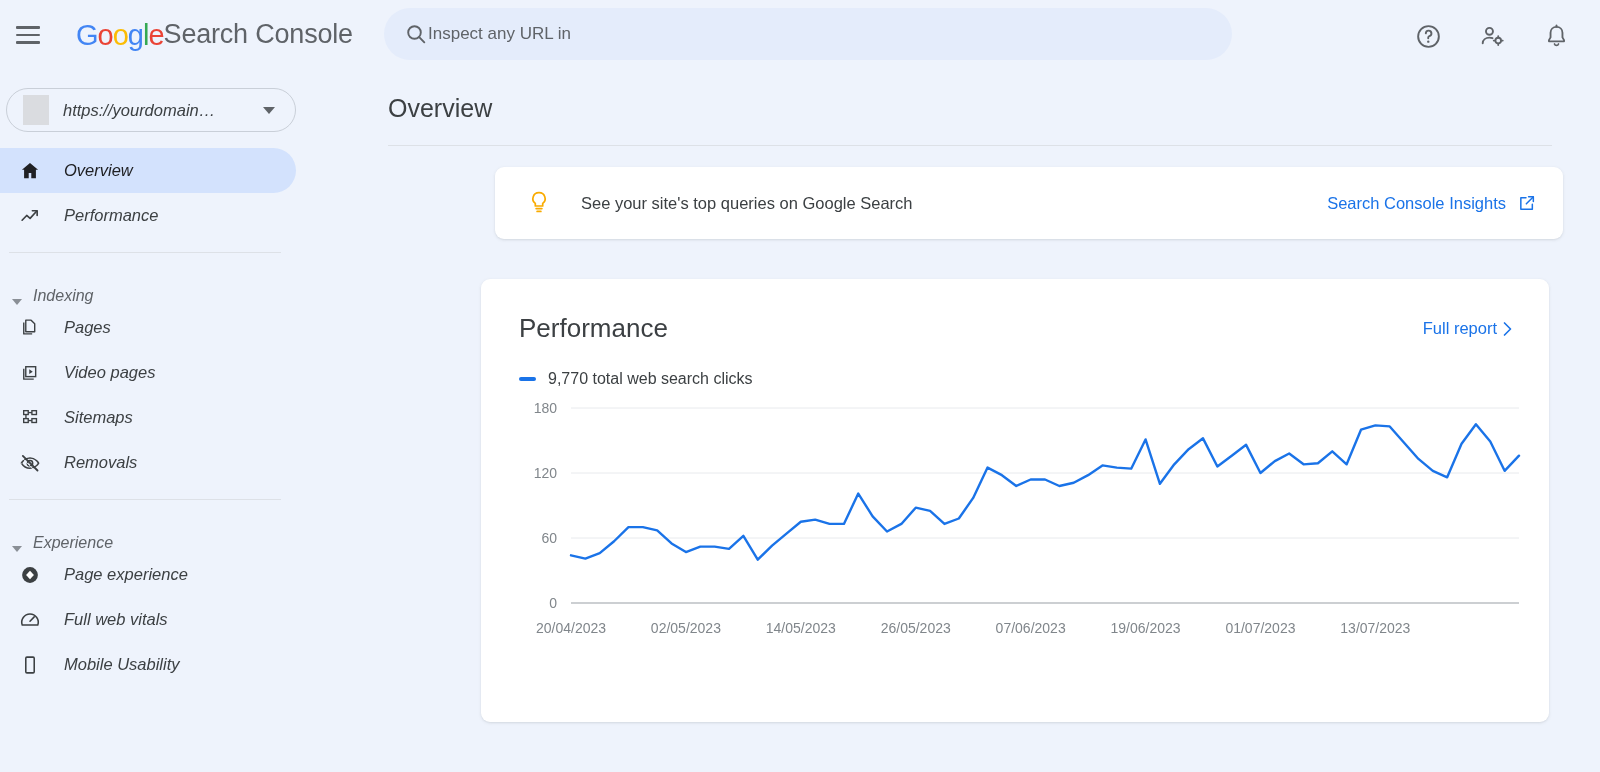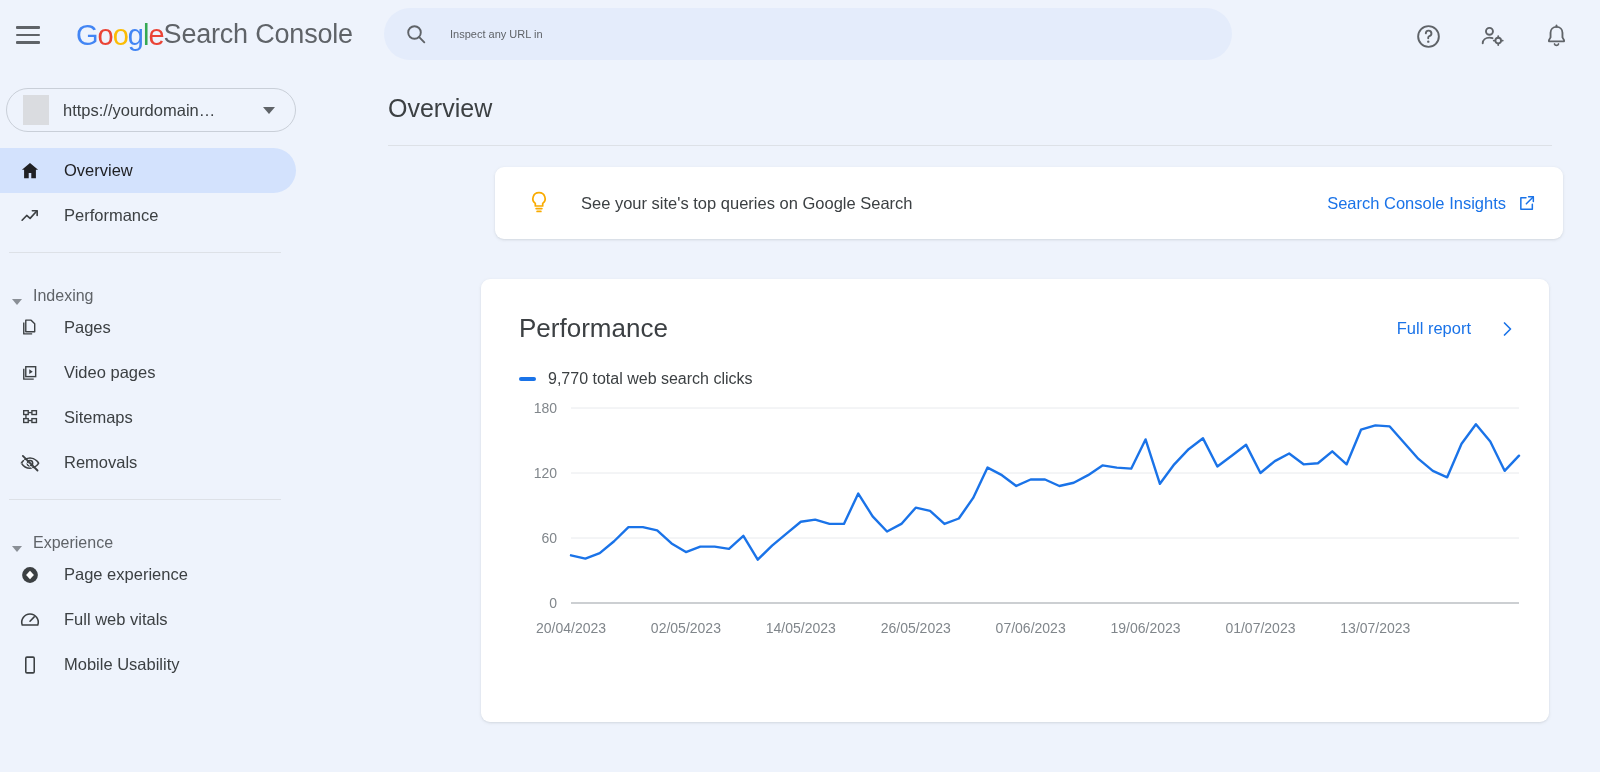--- a/index.html
+++ b/index.html
@@ -32,29 +32,29 @@
   .glogo .y { color: #FBBC05; } .glogo .g { color: #34A853; }
   .brand .sc { color: #5f6368; font-size: 27px; }
 
   .searchbox {
     position: absolute; left: 384px; top: 8px; width: 848px; height: 52px;
     background: #e4ecfb; border-radius: 26px; display: flex; align-items: center;
     cursor: text;
   }
   .searchbox .sicon { margin-left: 20px; width: 24px; height: 24px; flex: none; }
   .searchbox .placeholder {
-    margin-left: 22px; color: #5f6368; font-size: 11px; white-space: nowrap;
+    color: #5f6368; font-size: 17px; white-space: nowrap;
   }
 
   .topicons { position: absolute; right: 22px; top: 14px; display: flex; gap: 20px; }
   .topicons .ti { width: 44px; height: 44px; border-radius: 50%;
     display: flex; align-items: center; justify-content: center; cursor: pointer; }
 
   
-  .sidebar { position: absolute; left: 0; top: 70px; width: 340px; height: 702px; }
+  .sidebar { position: absolute; left: 0; top: 70px; width: 340px; height: 702px; font-style: italic; }
 
   .property-select {
     margin: 18px 0 0 6px; width: 290px; height: 44px; border: 1px solid #c9cfd8;
     border-radius: 22px; display: flex; align-items: center; cursor: pointer;
     background: transparent;
   }
   .property-select .favicon {
     width: 26px; height: 30px; background: #dadce0; margin-left: 16px; flex: none;
   }
   .property-select .purl {
@@ -119,21 +119,21 @@
     gap: 11px; cursor: pointer;
   }
   .insights-link .lt { color: #1a73e8; font-size: 16.5px; }
 
   .perf-card { left: 141px; top: 209px; width: 1068px; height: 443px; }
   .perf-head {
     display: flex; align-items: center; padding: 34px 32px 0 38px;
   }
   .perf-title { font-size: 26px; color: #3c4043; font-weight: 400; }
   .full-report {
-    margin-left: auto; display: flex; align-items: center; gap: 26px; cursor: pointer;
+    margin-left: auto; display: flex; align-items: center; gap: 0; cursor: pointer;
   }
   .full-report .frt { color: #1a73e8; font-size: 16.5px; }
 
   .legend { display: flex; align-items: center; margin: 26px 0 0 38px; cursor: pointer; }
   .legend .swatch { width: 17px; height: 4px; border-radius: 2px; background: #1a73e8; }
   .legend .ltxt { margin-left: 12px; font-size: 16px; color: #3c4043; }
 
   .chart-wrap { position: relative; margin-top: 8px; width: 1068px; height: 260px; }
   .chart-svg { display: block; }
 

